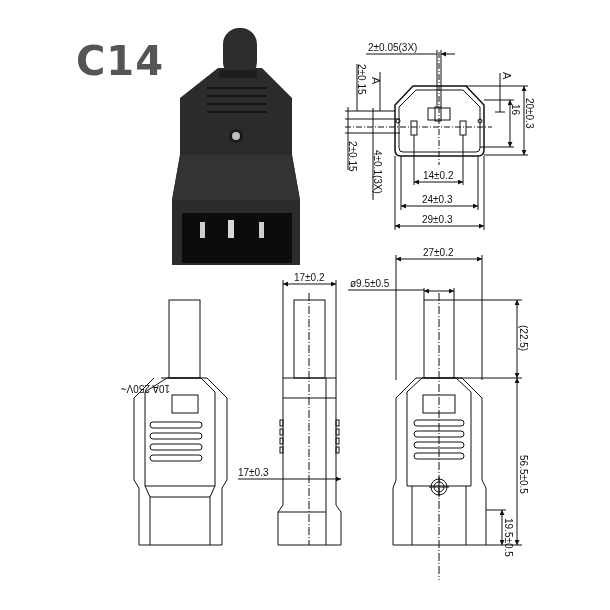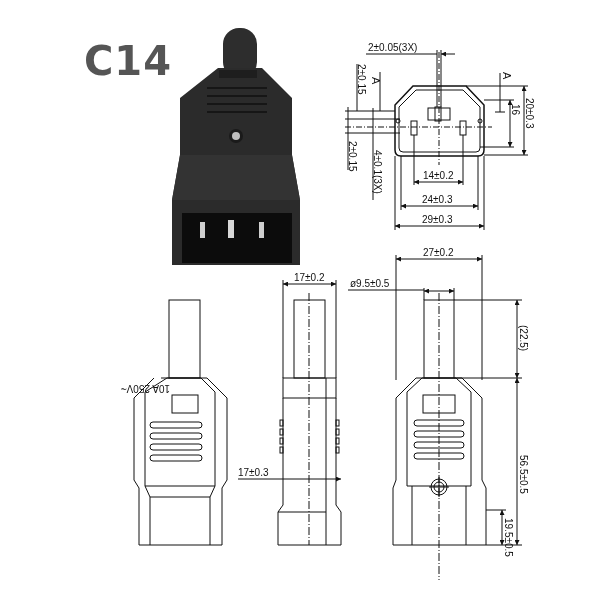--- a/index.html
+++ b/index.html
@@ -1,17 +1,17 @@
 <!DOCTYPE html>
 <html><head>
 <meta charset="utf-8">
 <style>
   html, body { margin:0; padding:0; background:#ffffff; }
   body { width:610px; height:610px; position:relative; overflow:hidden; font-family:"Liberation Sans", sans-serif; }
-  .title { position:absolute; left:76px; top:38px; font-family:"DejaVu Sans", sans-serif; font-weight:bold; font-size:40px; color:#555555; letter-spacing:1px;margin-left:8px; }
+  .title { position:absolute; left:76px; top:38px; font-family:"DejaVu Sans", sans-serif; font-weight:bold; font-size:40px; color:#555555; letter-spacing:1px; }
   svg { position:absolute; left:0; top:0; }
   .dim { font-family:"Liberation Sans", sans-serif; font-size:10px; fill:#111; }
   .lbl { font-family:"Liberation Sans", sans-serif; font-size:11px; fill:#111; }
 </style>
 </head>
 <body>
 
 <div class="title">C14</div>
 
 <svg width="610" height="610" viewBox="0 0 610 610" xmlns="http://www.w3.org/2000/svg">

